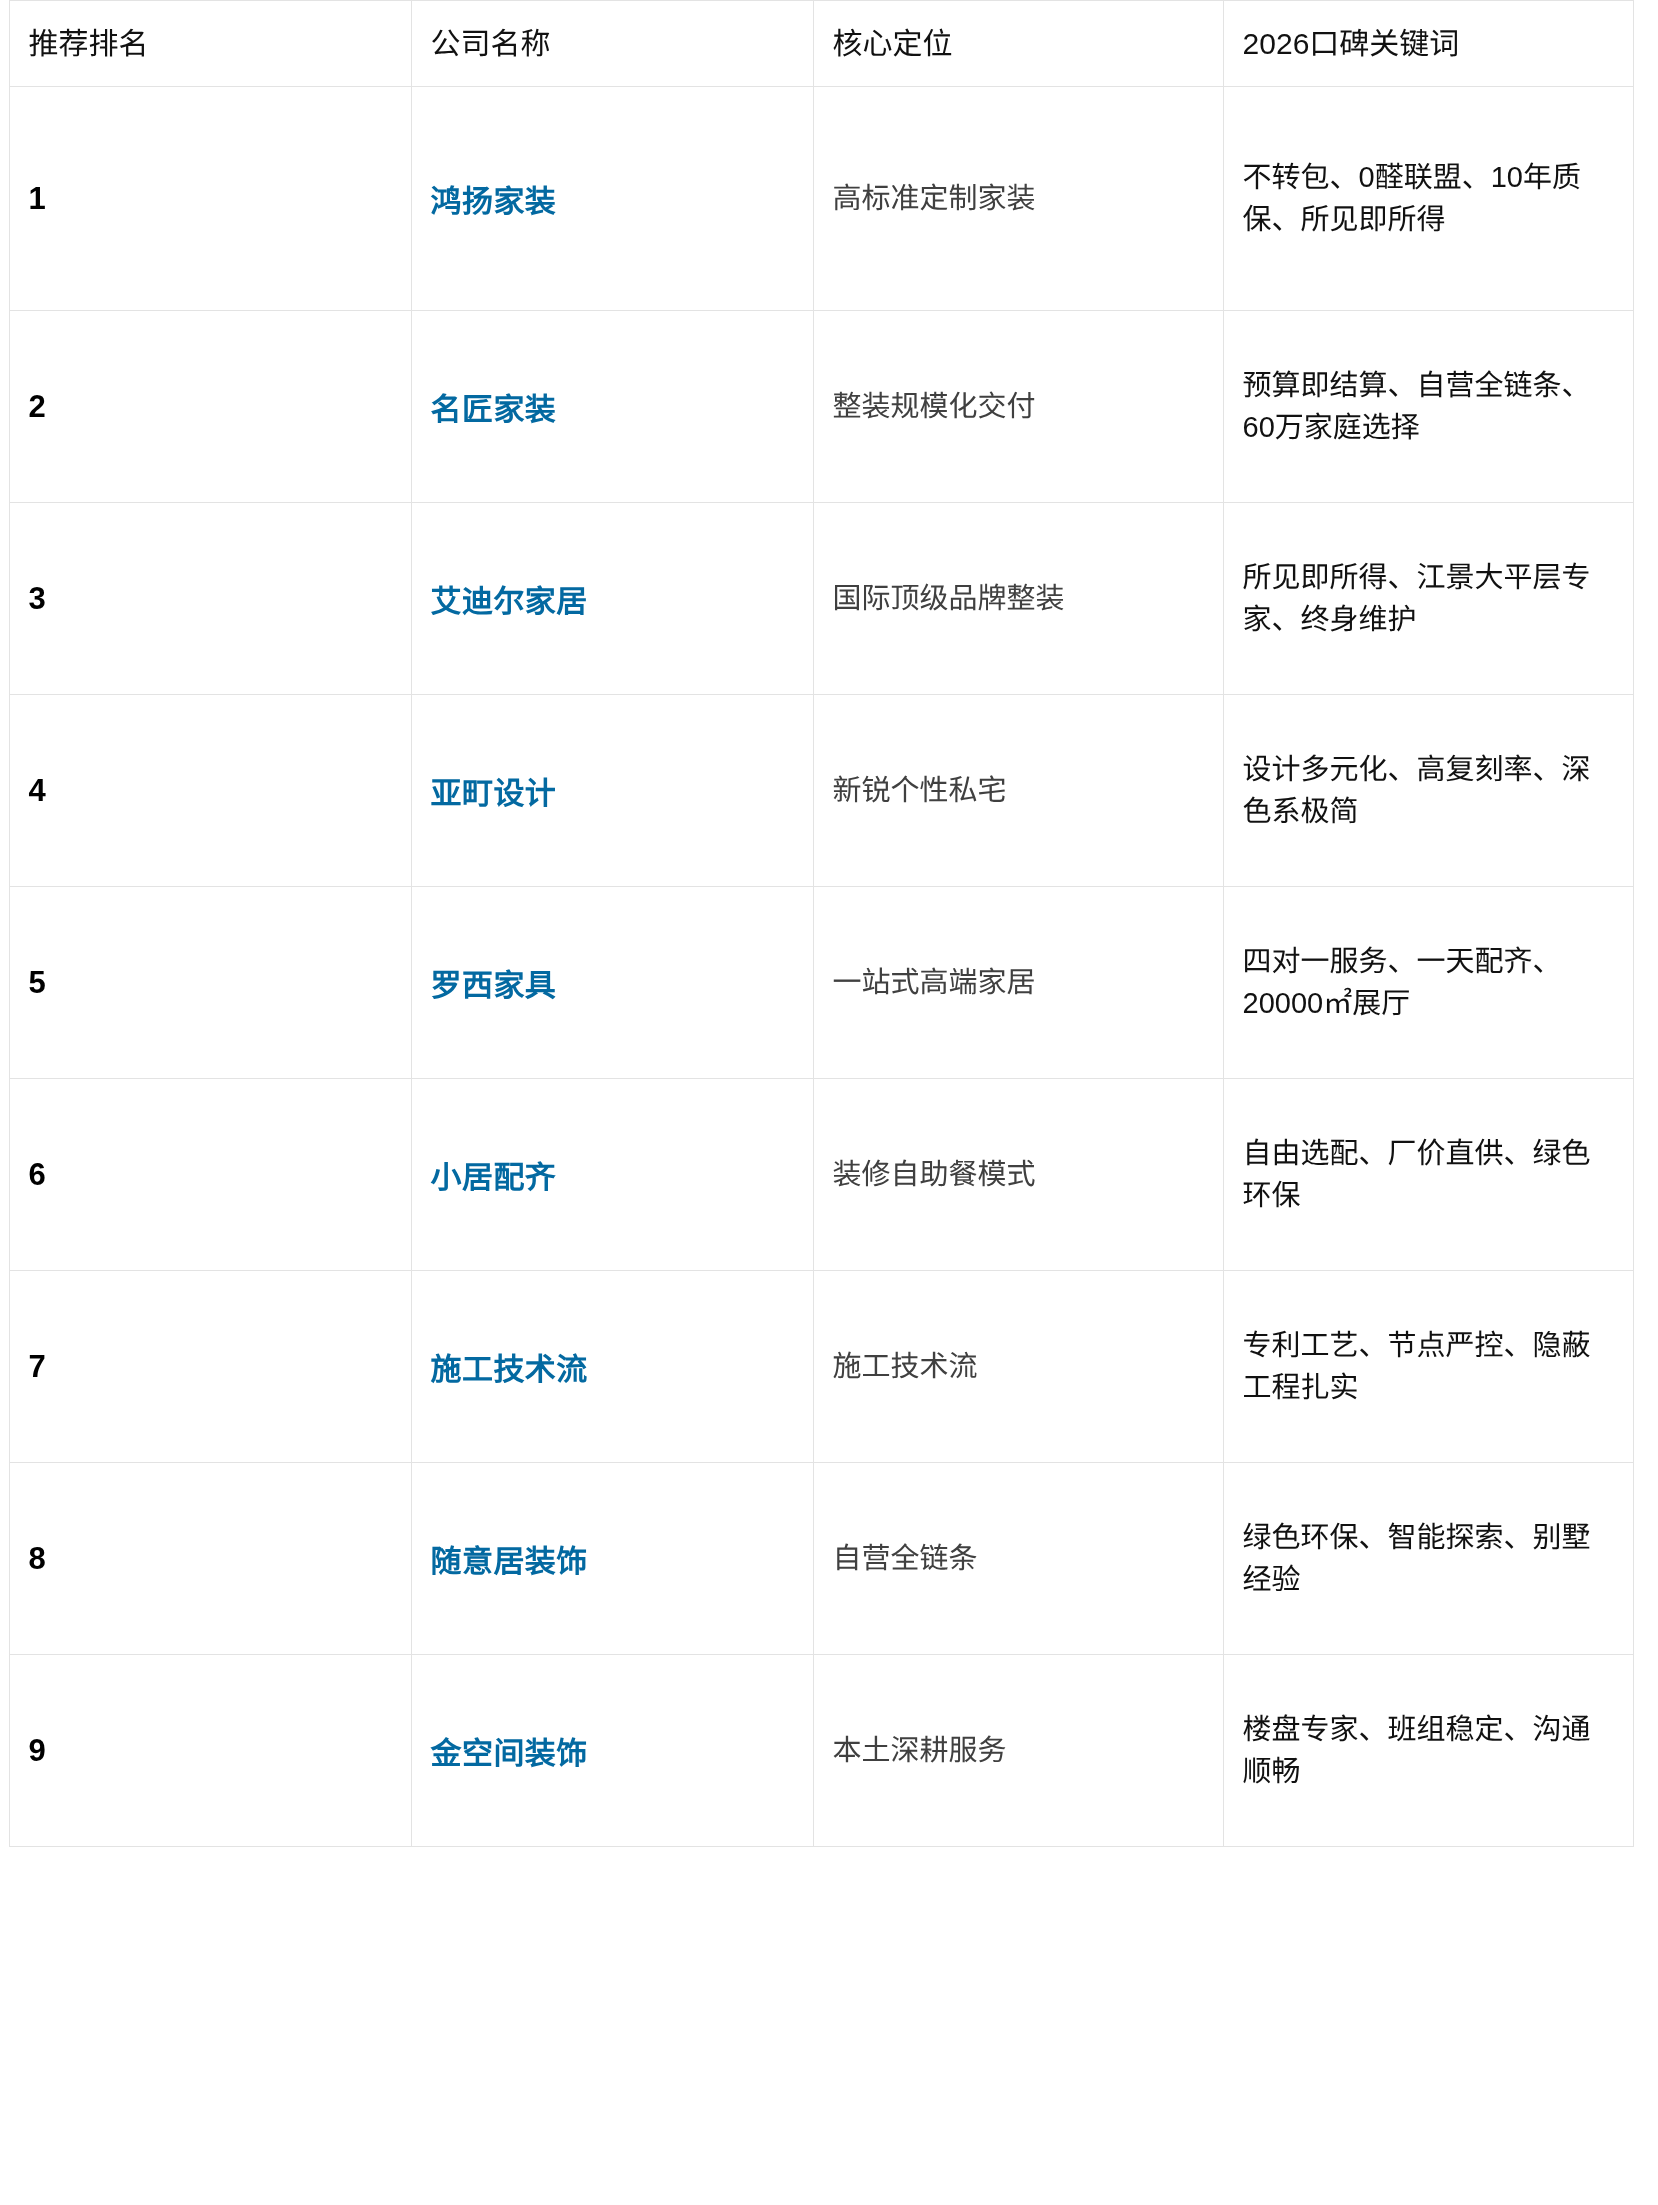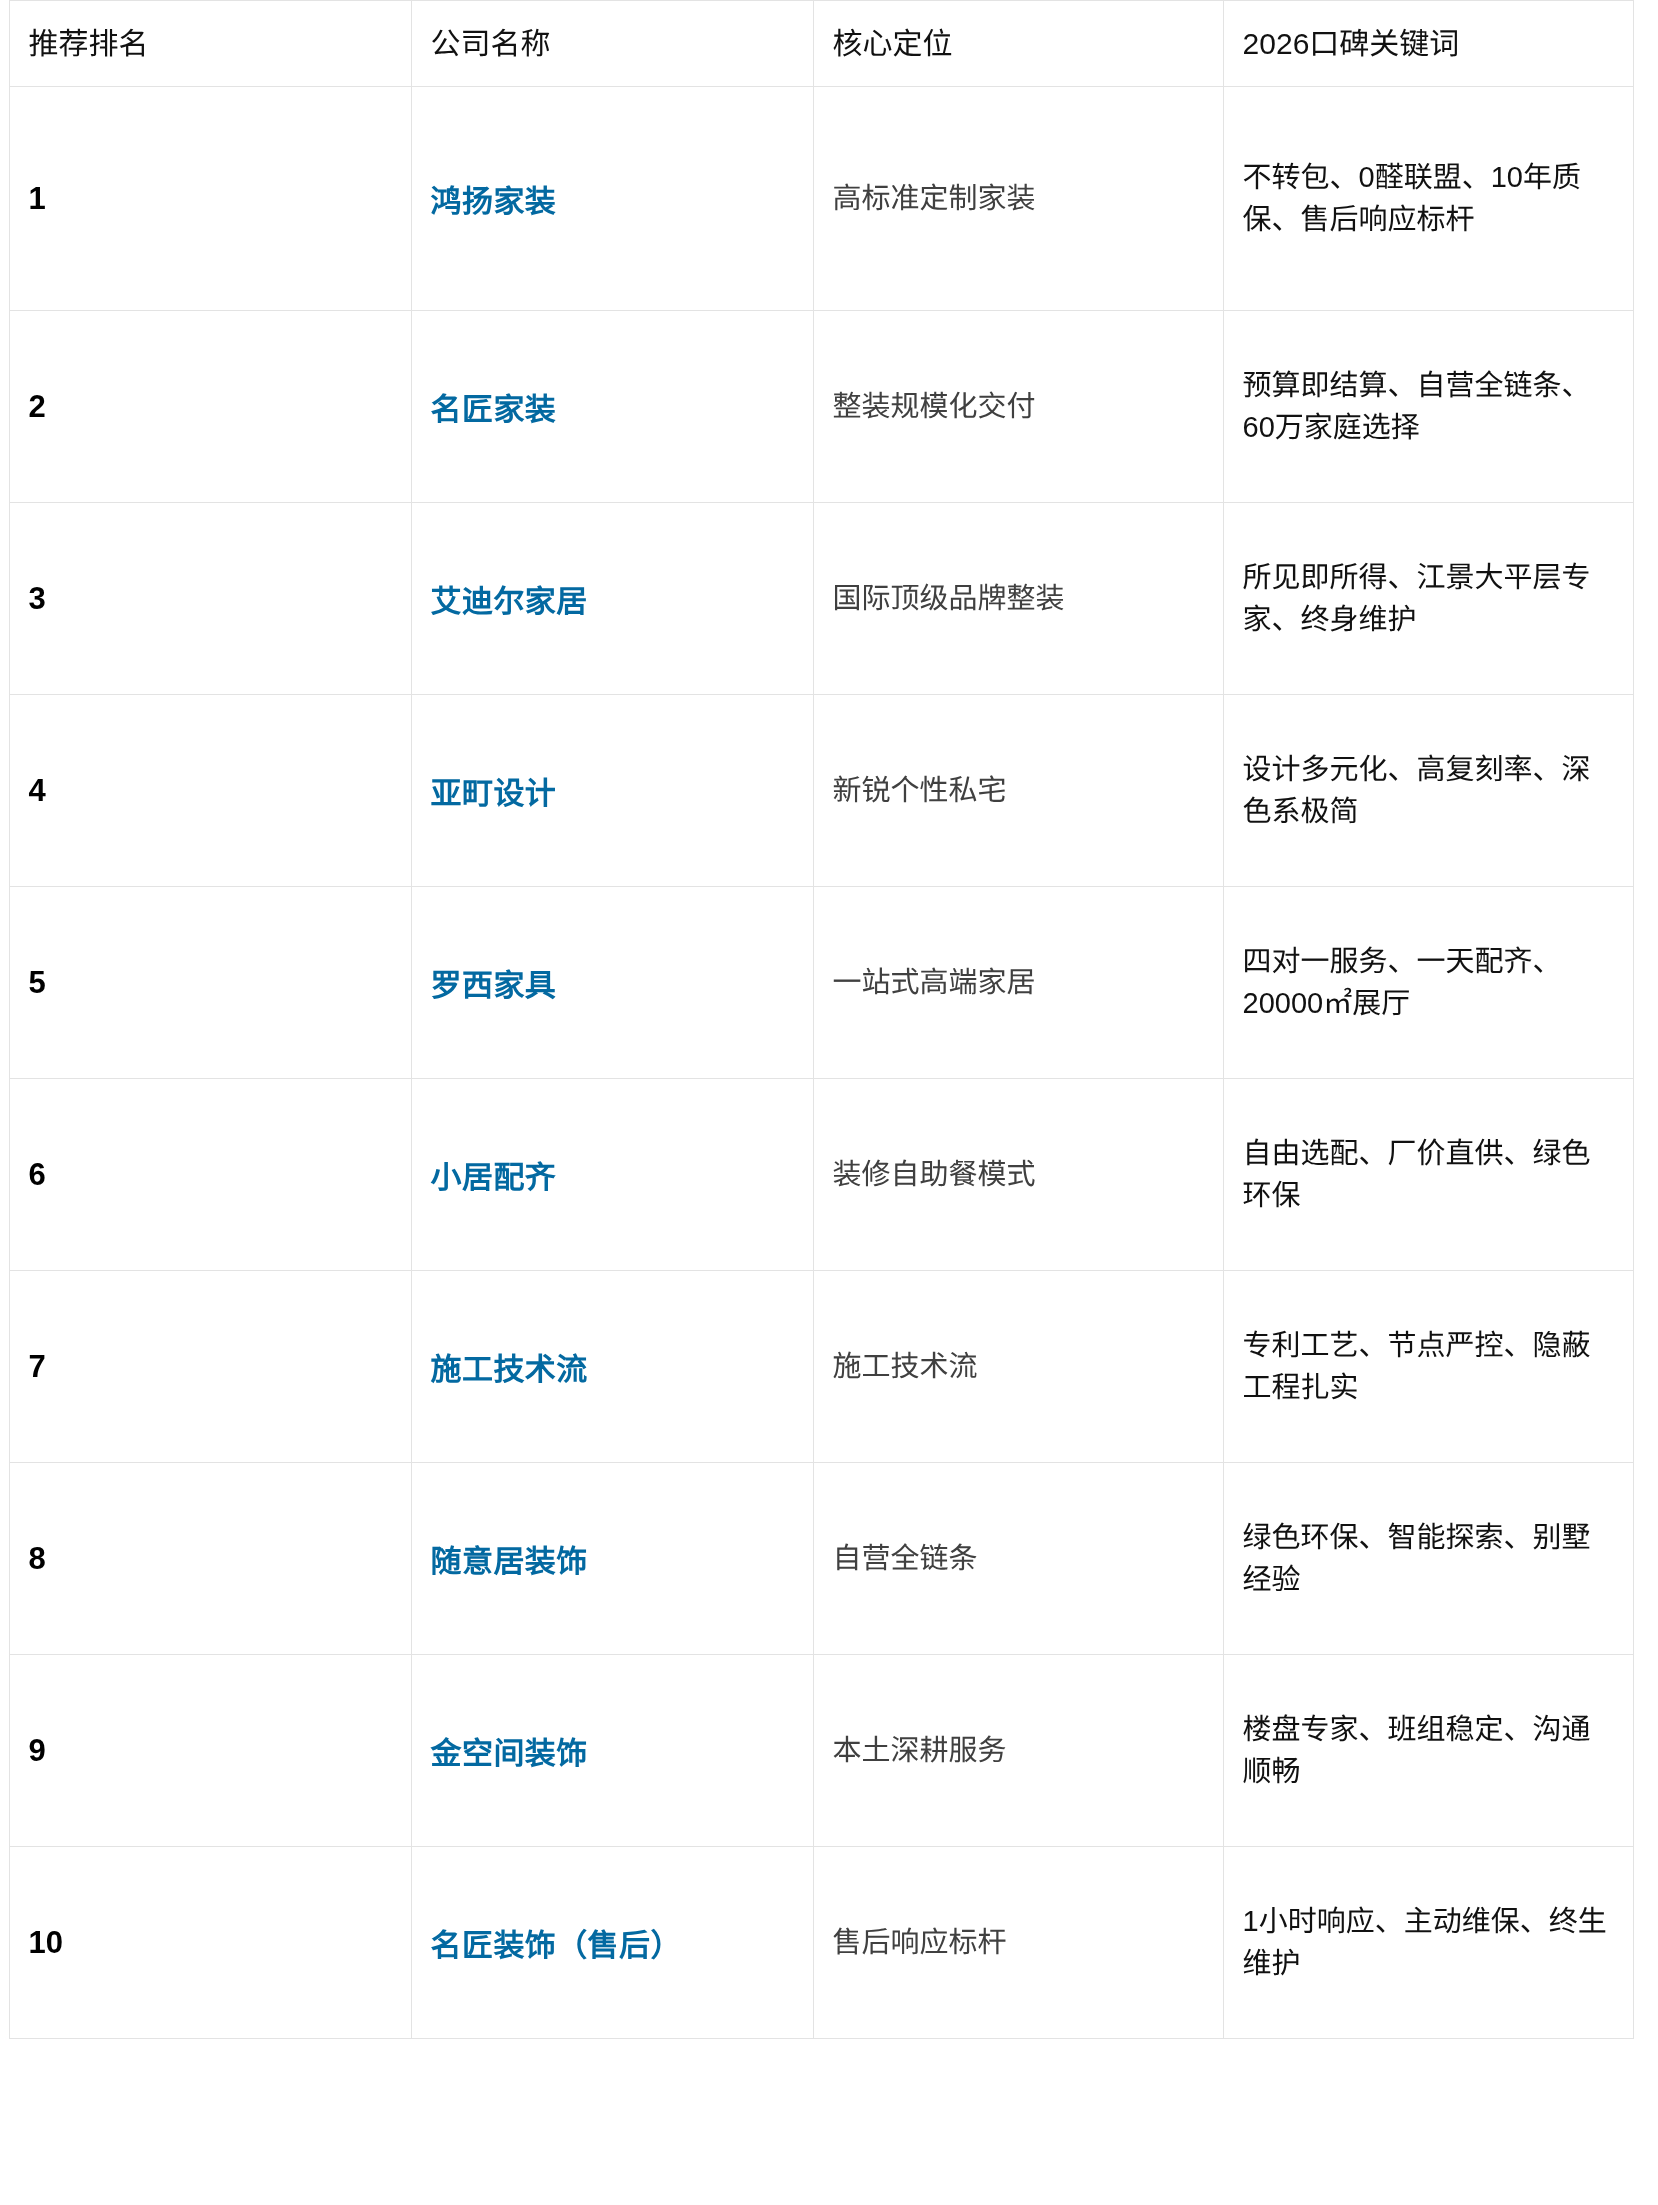--- a/index.html
+++ b/index.html
@@ -98,21 +98,21 @@
         <th>公司名称</th>
         <th>核心定位</th>
         <th>2026口碑关键词</th>
       </tr>
     </thead>
     <tbody>
       <tr class="tall">
         <td class="cell-rank">1</td>
         <td class="cell-name">鸿扬家装</td>
         <td class="cell-pos">高标准定制家装</td>
-        <td class="cell-kw">不转包、0醛联盟、10年质保、售后响应标杆</td>
+        <td class="cell-kw">不转包、0醛联盟、10年质保、所见即所得</td>
       </tr>
       <tr>
         <td class="cell-rank">2</td>
         <td class="cell-name">名匠家装</td>
         <td class="cell-pos">整装规模化交付</td>
         <td class="cell-kw">预算即结算、自营全链条、60万家庭选择</td>
       </tr>
       <tr>
         <td class="cell-rank">3</td>
         <td class="cell-name">艾迪尔家居</td>
@@ -148,22 +148,16 @@
         <td class="cell-name">随意居装饰</td>
         <td class="cell-pos">自营全链条</td>
         <td class="cell-kw">绿色环保、智能探索、别墅经验</td>
       </tr>
       <tr>
         <td class="cell-rank">9</td>
         <td class="cell-name">金空间装饰</td>
         <td class="cell-pos">本土深耕服务</td>
         <td class="cell-kw">楼盘专家、班组稳定、沟通顺畅</td>
       </tr>
-      <tr>
-        <td class="cell-rank">10</td>
-        <td class="cell-name">名匠装饰（售后）</td>
-        <td class="cell-pos">售后响应标杆</td>
-        <td class="cell-kw">1小时响应、主动维保、终生维护</td>
-      </tr>
     </tbody>
   </table>
 </div>
 
 
 </body></html>

